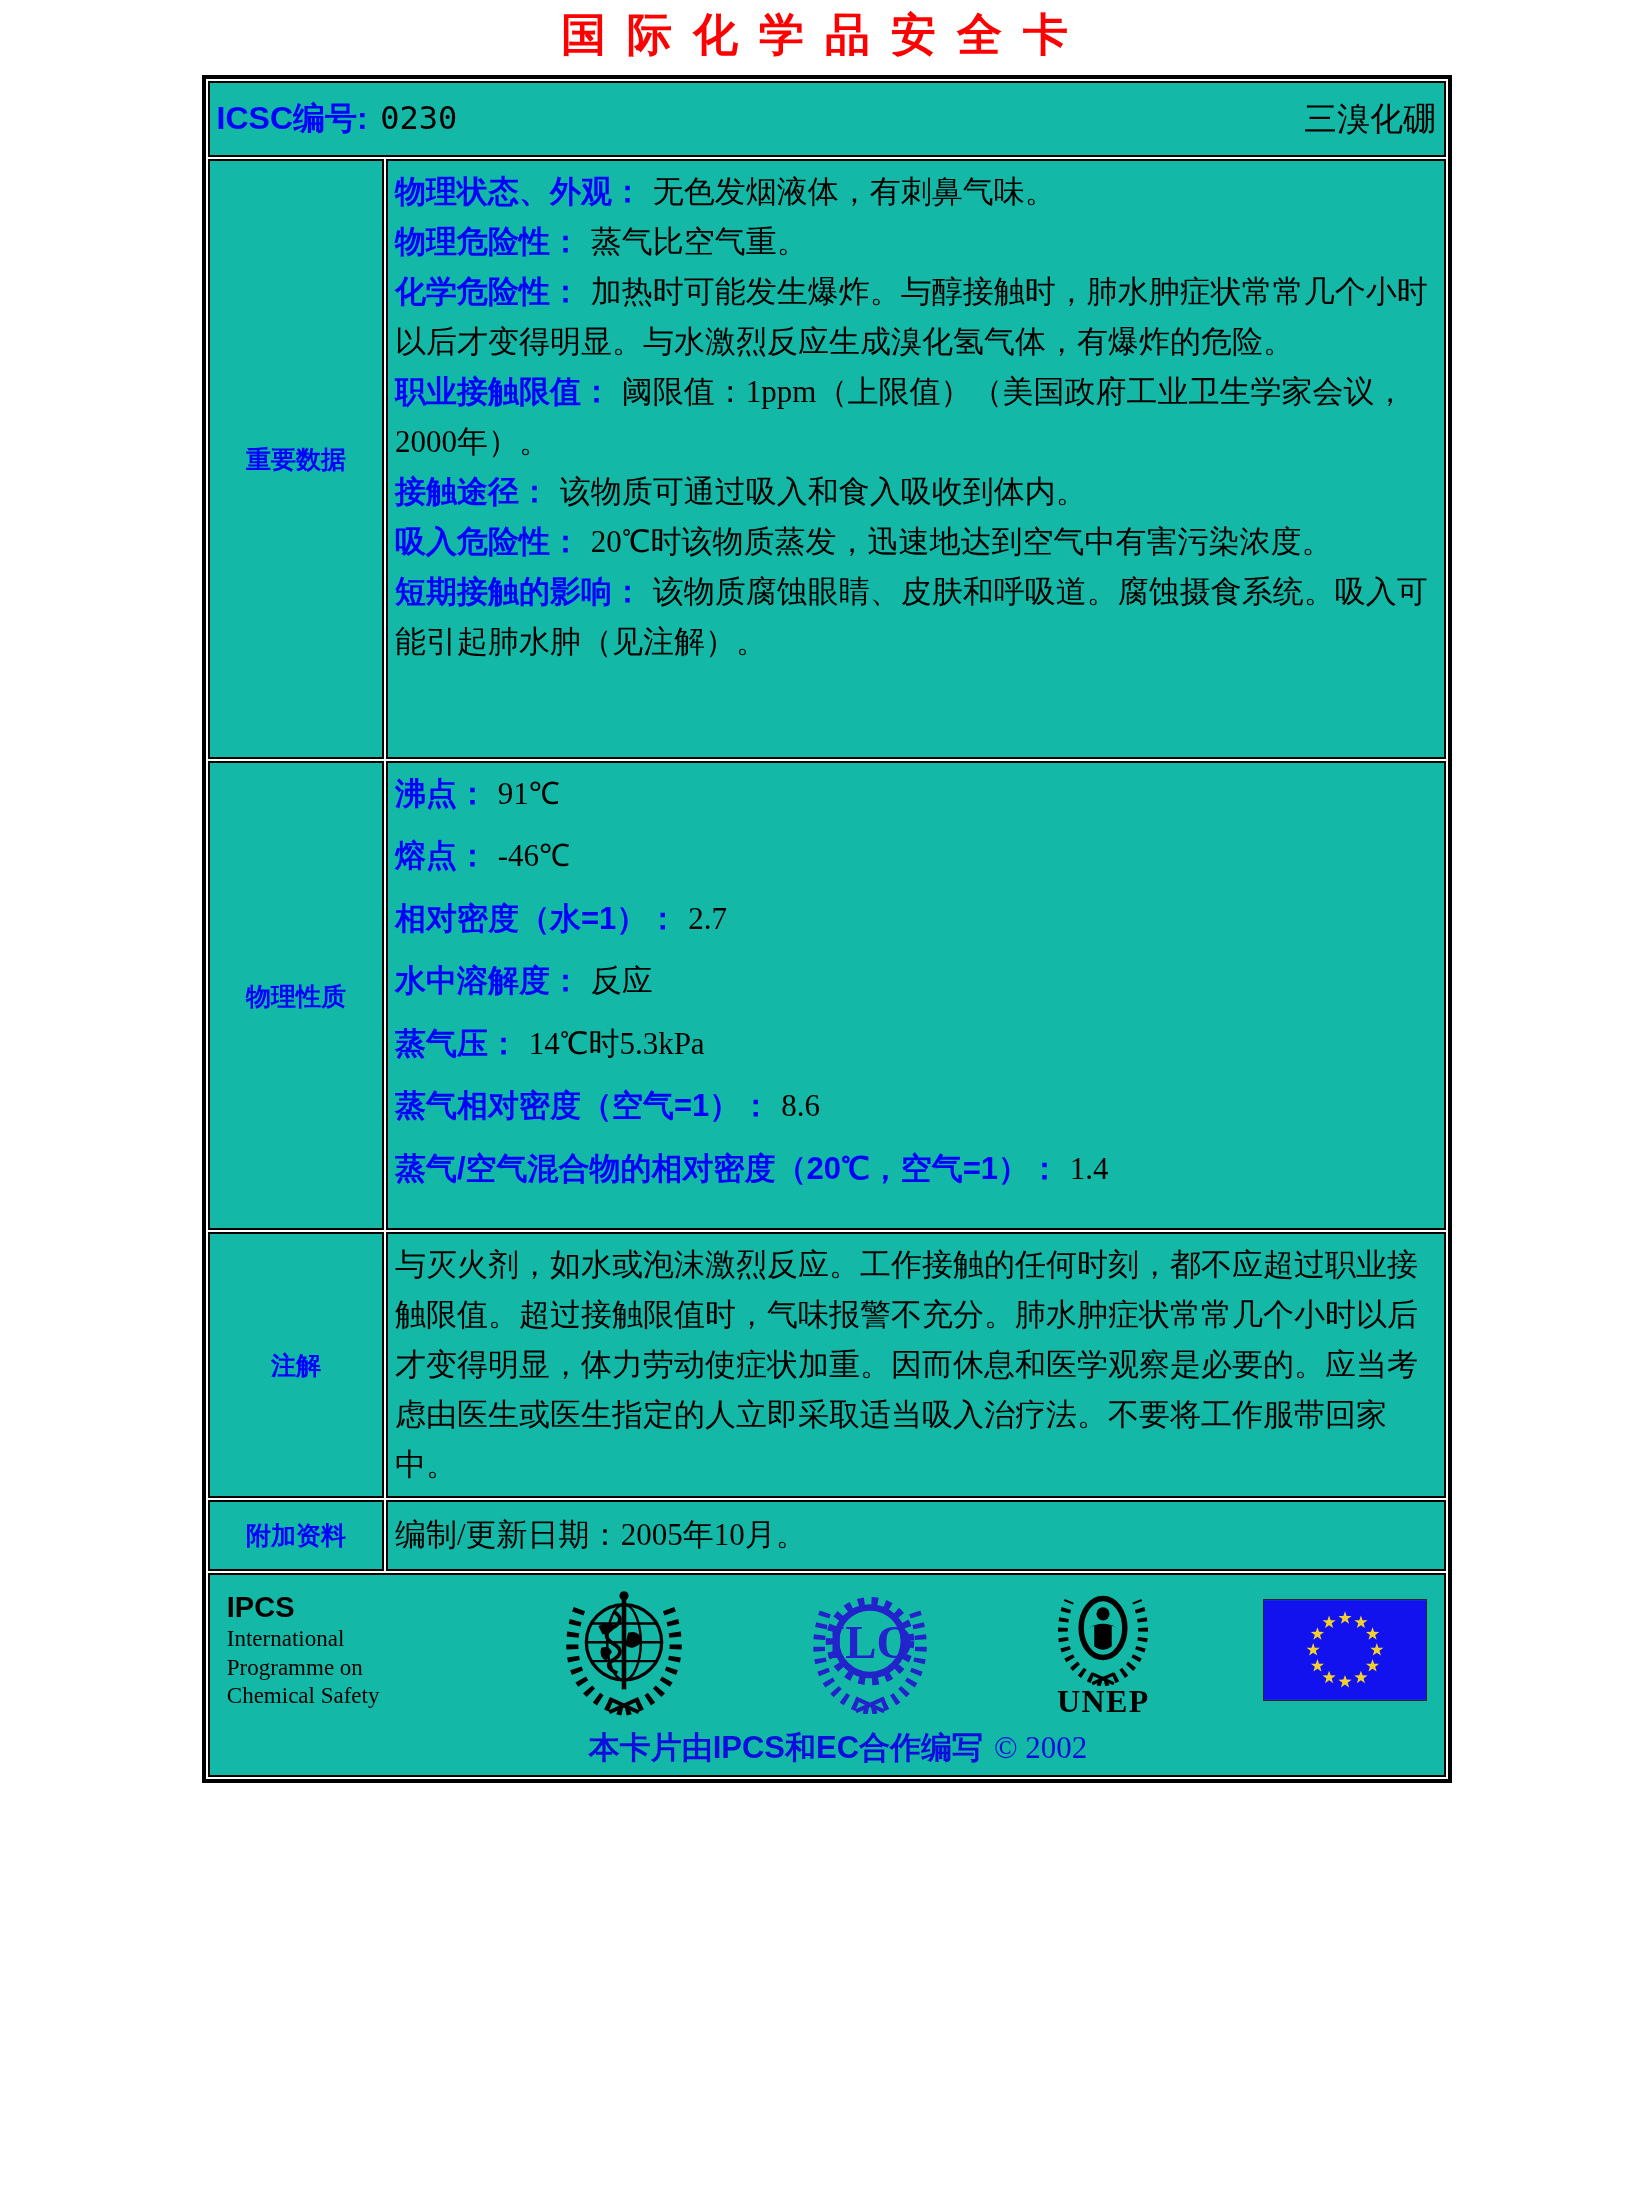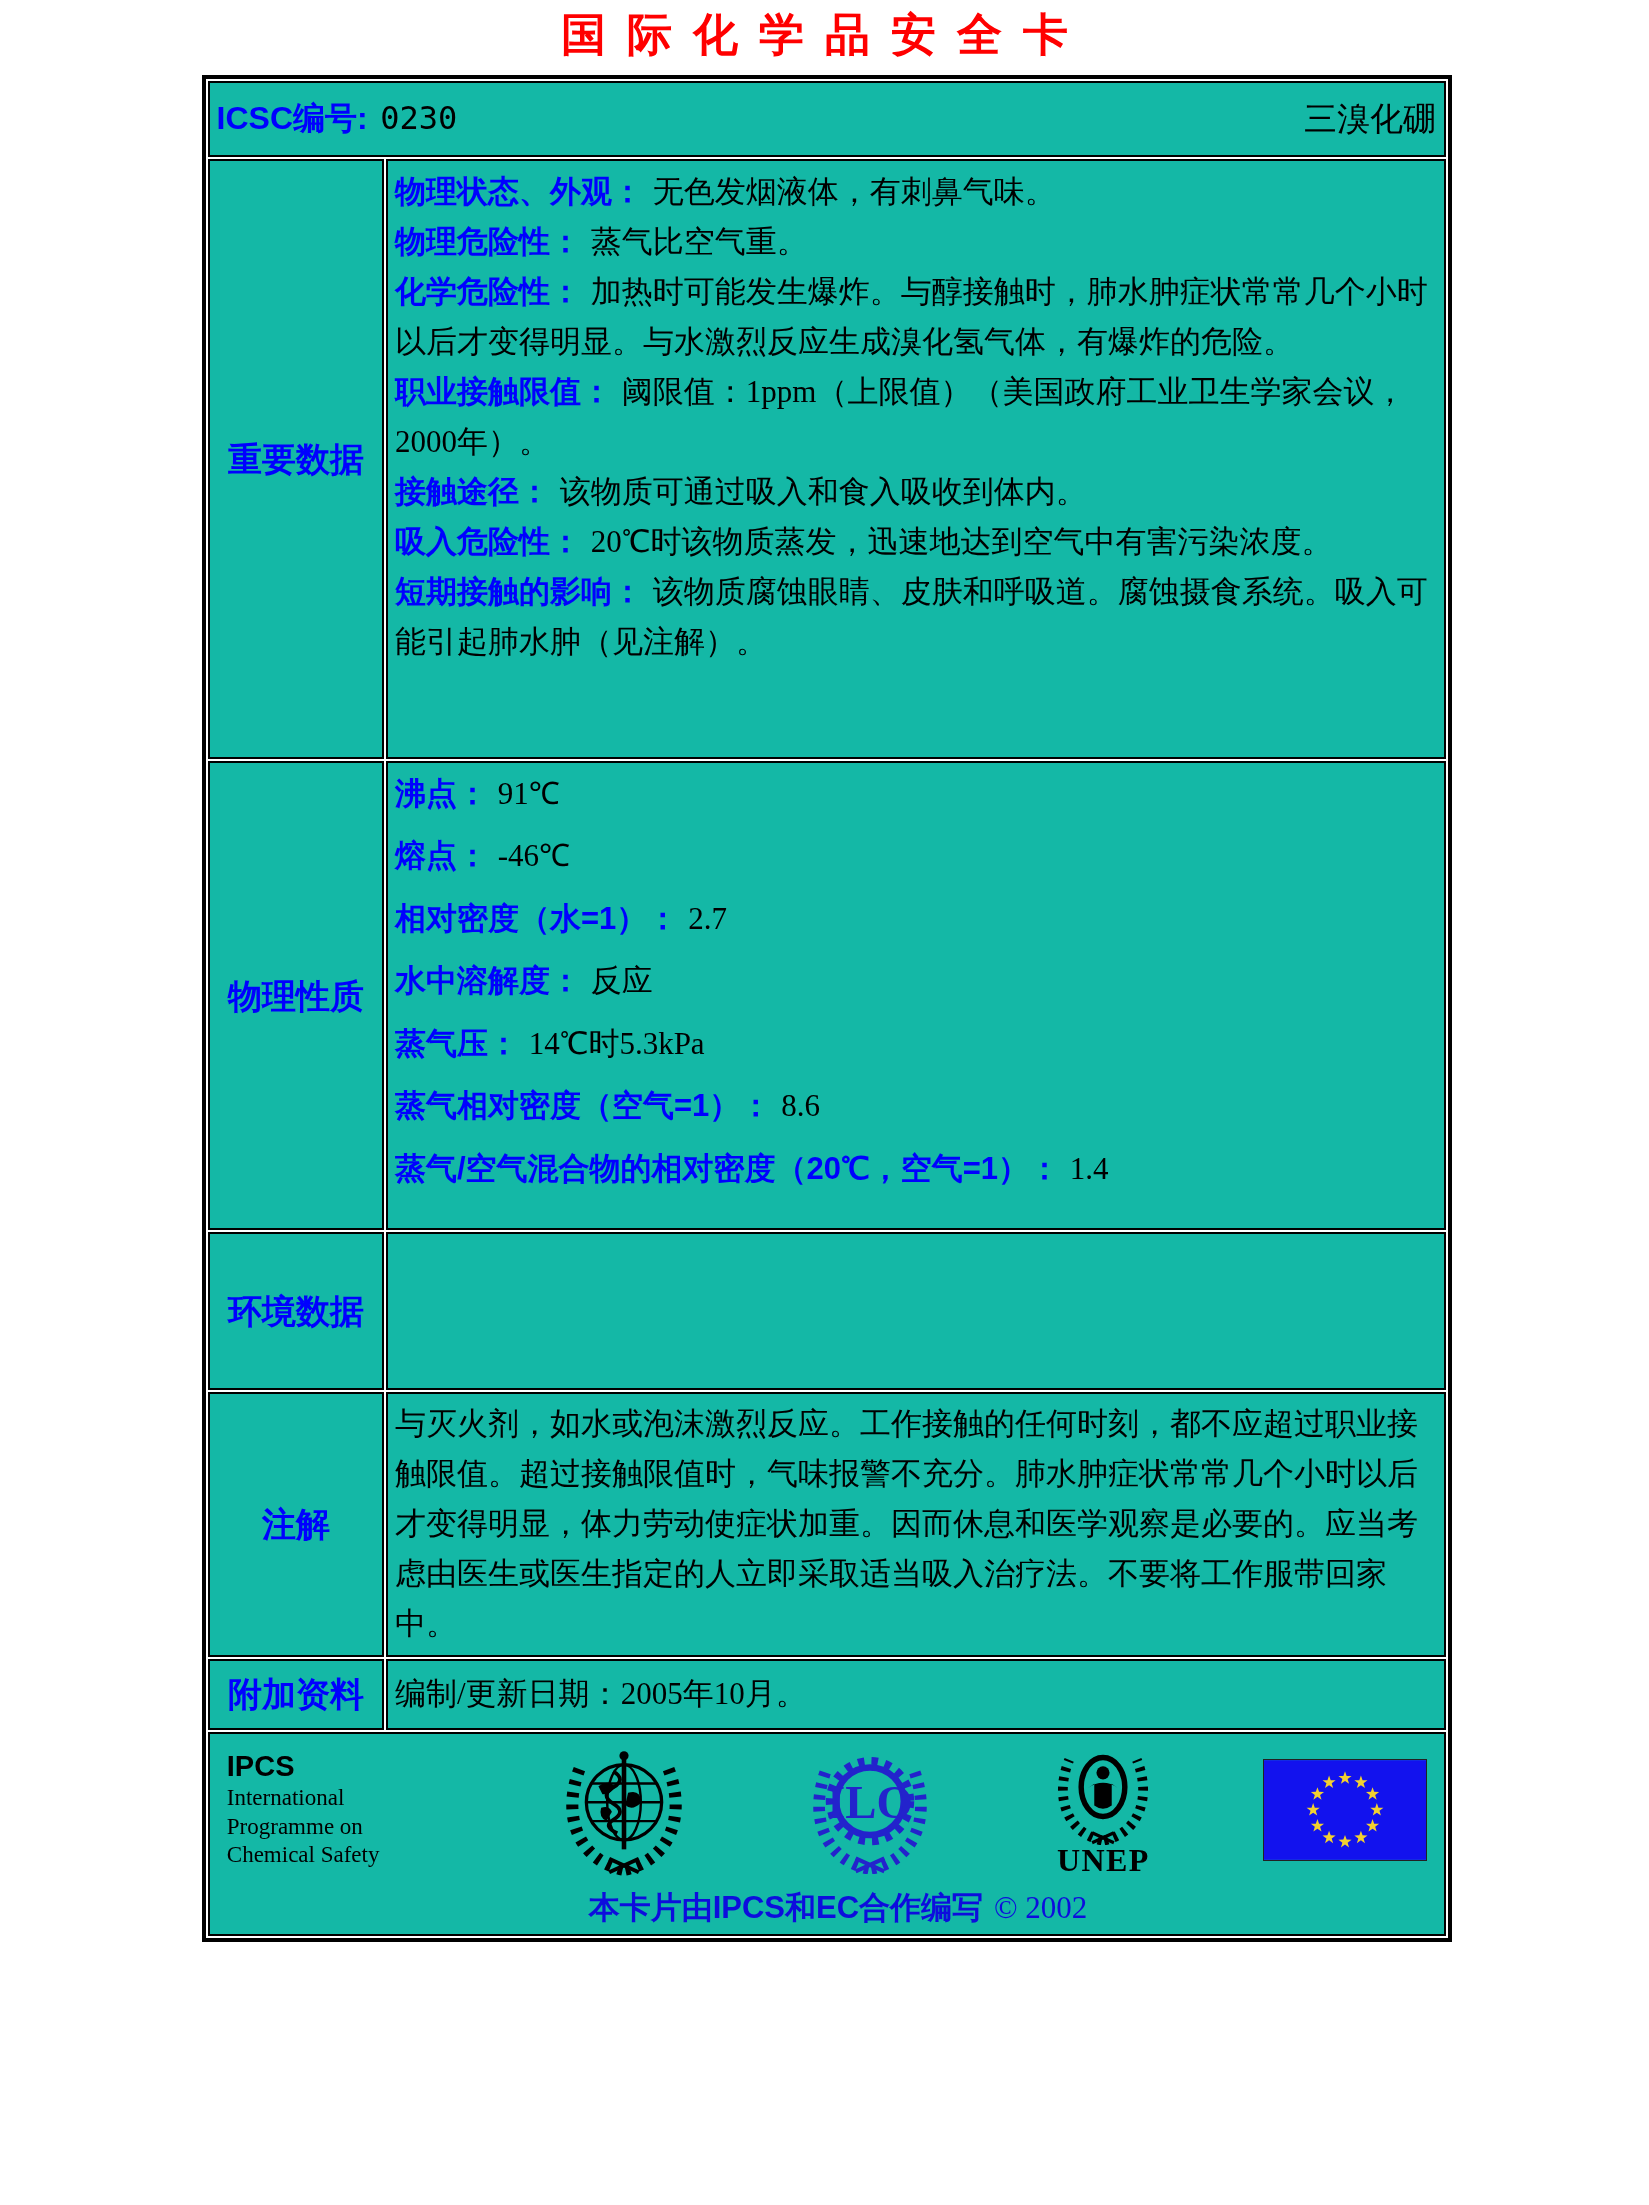--- a/index.html
+++ b/index.html
@@ -61,21 +61,21 @@
     margin-left: 12.5px;
   }
   .hdr-right { color: #000000; font-size: 33px; }
   
   td.label-cell {
     text-align: center;
     vertical-align: middle;
     color: #0000ff;
     font-family: "Liberation Sans", sans-serif;
     font-weight: bold;
-    font-size: 34px;
+    font-size: 25px;
     line-height: 42px;
   }
   
   td.content-cell {
     padding: 5.6px 11px 5.6px 7px;
     font-size: 31px;
     line-height: 50px;
     color: #000000;
   }
   td.h-important { height: 585px; }
@@ -195,24 +195,20 @@
         <p class="item"><span class="item-label">沸点：</span><span class="item-text">91℃</span></p>
         <p class="item"><span class="item-label">熔点：</span><span class="item-text">-46℃</span></p>
         <p class="item"><span class="item-label">相对密度（水=1）：</span><span class="item-text">2.7</span></p>
         <p class="item"><span class="item-label">水中溶解度：</span><span class="item-text">反应</span></p>
         <p class="item"><span class="item-label">蒸气压：</span><span class="item-text">14℃时5.3kPa</span></p>
         <p class="item"><span class="item-label">蒸气相对密度（空气=1）：</span><span class="item-text">8.6</span></p>
         <p class="item"><span class="item-label">蒸气/空气混合物的相对密度（20℃，空气=1）：</span><span class="item-text">1.4</span></p>
       </td>
     </tr>
 
-    <tr>
-      <td class="label-cell">环境数据</td>
-      <td class="content-cell h-environ"></td>
-    </tr>
 
     <tr>
       <td class="label-cell">注解</td>
       <td class="content-cell h-notes">
         <p class="item">与灭火剂，如水或泡沫激烈反应。工作接触的任何时刻，都不应超过职业接触限值。超过接触限值时，气味报警不充分。肺水肿症状常常几个小时以后才变得明显，体力劳动使症状加重。因而休息和医学观察是必要的。应当考虑由医生或医生指定的人立即采取适当吸入治疗法。不要将工作服带回家中。</p>
       </td>
     </tr>
 
     <tr>
       <td class="label-cell">附加资料</td>

